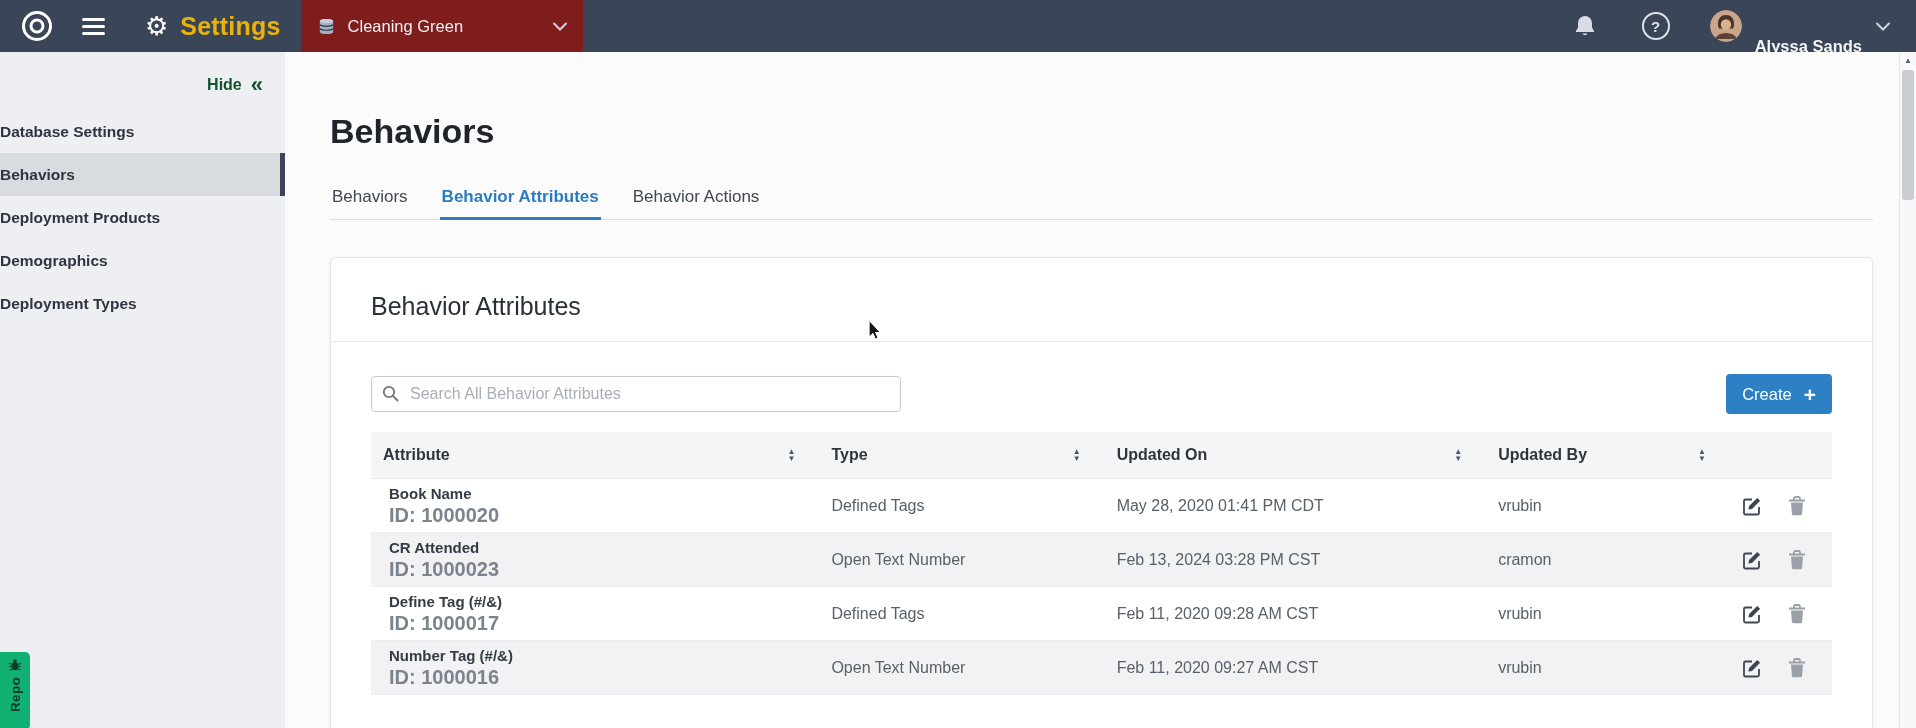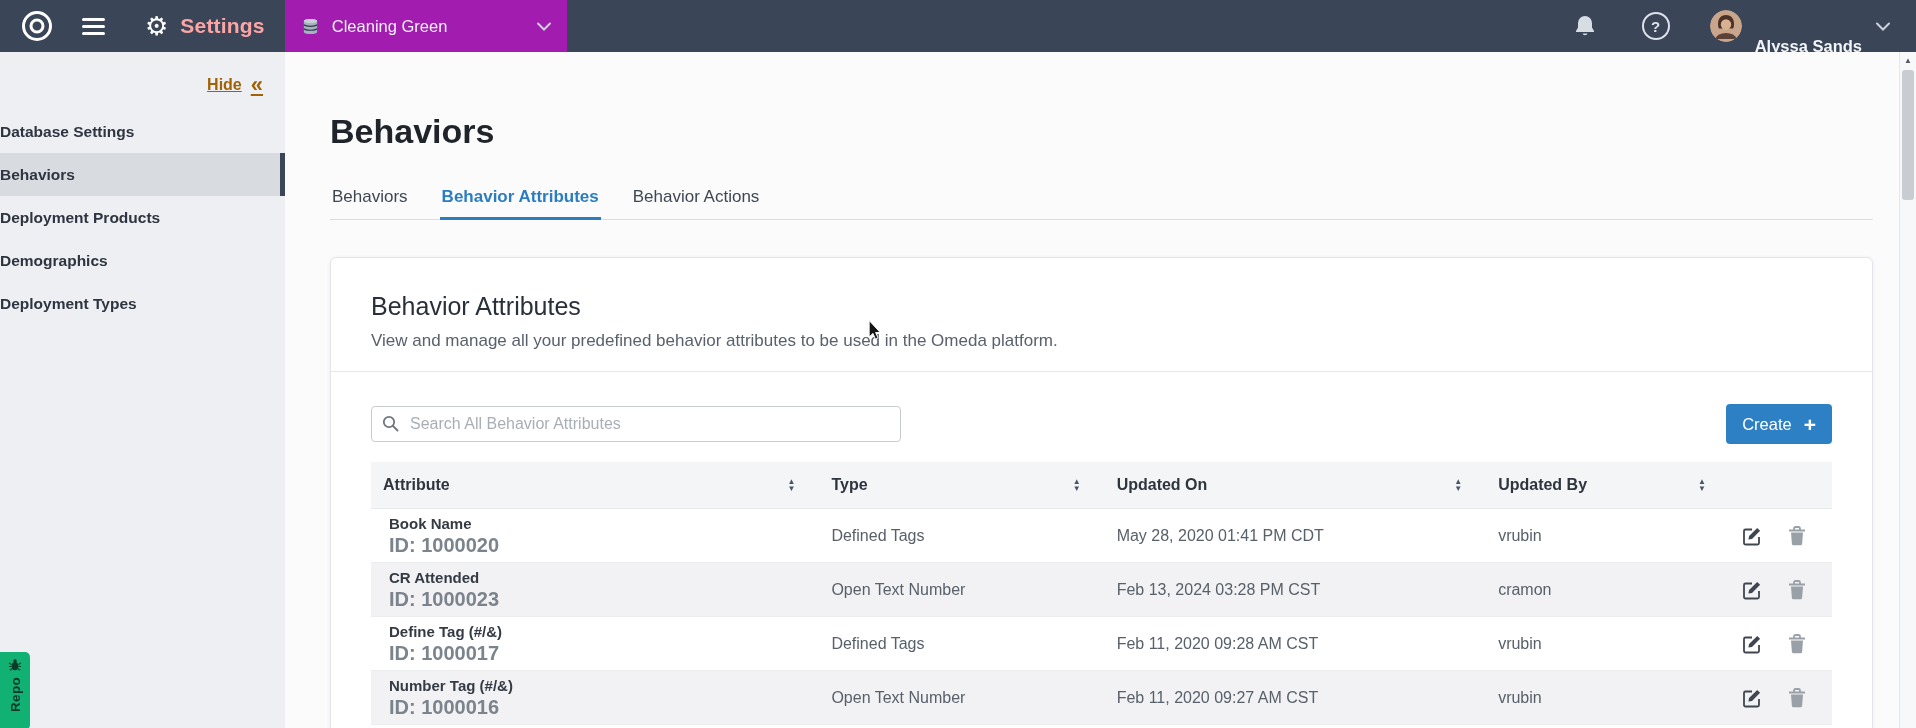--- a/index.html
+++ b/index.html
@@ -7,37 +7,37 @@
     width:1916px;height:728px;overflow:hidden;position:relative;
     font-family:"Liberation Sans",sans-serif;background:#fff;
   }
   
   .navbar{height:52px;background:#3A4557;display:flex;align-items:stretch;position:relative;z-index:5;}
   .nav-item{display:flex;align-items:center;}
   .logo-wrap{margin-left:20px;}
   .menu-btn{margin-left:28px;flex-direction:column;justify-content:center;gap:4px;cursor:pointer;}
   .menu-btn span{display:block;width:23px;height:3px;background:#fff;border-radius:1.5px;}
   .gear-glyph{margin-left:40px;color:#fff;font-size:26px;line-height:1;}
-  .settings-label{margin-left:12px;color:#fca5a5;font-size:21px;font-weight:bold;letter-spacing:.2px;}
-  .db-selector{margin-left:20px;background:#a21caf;width:250px;padding:0 16px;display:flex;align-items:center;cursor:pointer;}
+  .settings-label{margin-left:12px;color:#eab308;font-size:25px;font-weight:bold;letter-spacing:.2px;}
+  .db-selector{margin-left:20px;background:#7f1d1d;width:250px;padding:0 16px;display:flex;align-items:center;cursor:pointer;}
   .db-label{margin-left:12px;color:#EDF0F4;font-size:16.5px;}
   .db-chevron{margin-left:auto;display:flex;}
   .nav-right{margin-left:auto;display:flex;align-items:center;padding-right:26px;}
   .bell-btn{display:flex;cursor:pointer;}
   .help-circle{width:24px;height:24px;border:2px solid #DEE3EA;border-radius:50%;color:#DEE3EA;
     font-size:15px;font-weight:bold;display:flex;align-items:center;justify-content:center;margin-left:46px;cursor:pointer;}
   .avatar{width:32px;height:32px;border-radius:50%;overflow:hidden;margin-left:40px;cursor:pointer;flex-shrink:0;}
   .user-name{margin-left:13px;color:#F3F5F8;font-size:16.5px;font-weight:bold;cursor:pointer;margin-top:40px;}
   .user-chevron{margin-left:14px;display:flex;cursor:pointer;}
 
   
   .content{display:flex;height:676px;}
   .sidebar{width:285px;background:#EDEFF2;flex-shrink:0;}
   .hide-row{margin:24px 22px 16px 0;display:flex;justify-content:flex-end;align-items:center;gap:9px;
-    color:#a16207;font-size:16px;font-weight:bold;cursor:pointer;text-decoration:underline;}
+    color:#14532d;font-size:16px;font-weight:bold;cursor:pointer;}
   .hide-chevrons{font-size:22px;line-height:.8;font-weight:bold;}
   .side-item{height:43px;display:flex;align-items:center;font-size:15.5px;font-weight:bold;color:#2E3540;cursor:pointer;box-sizing:border-box;}
   .side-item.active{background:#D8DCE0;border-right:5px solid #3A4557;}
 
   .main{flex:1;background:#FBFBFC;padding:0 43px 0 45px;min-width:0;}
   .page-title{margin:60px 0 0;font-size:34px;font-weight:bold;color:#1F242B;}
   .tabs{display:flex;gap:30px;margin-top:36px;border-bottom:1px solid #DADDE1;}
   .tab{padding:0 2px 12px;font-size:17px;color:#3F4752;cursor:pointer;position:relative;}
   .tab.active{color:#2B7DC2;font-weight:bold;}
   .tab.active::after{content:"";position:absolute;left:0;right:0;bottom:-1px;height:3px;background:#2B7DC2;}
@@ -173,21 +173,20 @@
     <h1 class="page-title">Behaviors</h1>
 
     <div class="tabs">
       <div class="tab">Behaviors</div>
       <div class="tab active">Behavior Attributes</div>
       <div class="tab">Behavior Actions</div>
     </div>
 
     <section class="card">
       <h2 class="card-title">Behavior Attributes</h2>
-      <p class="card-sub">View and manage all your predefined behavior attributes to be used in the Omeda platform.</p>
       <hr class="card-divider">
 
       <div class="toolbar">
         <div class="search-wrap">
           <span class="search-icon">
             <svg width="17" height="17" viewBox="0 0 17 17">
               <circle cx="7" cy="7" r="5.2" fill="none" stroke="#6F767E" stroke-width="1.8"></circle>
               <path d="M11 11l4.5 4.5" stroke="#6F767E" stroke-width="1.8" stroke-linecap="round"></path>
             </svg>
           </span>

